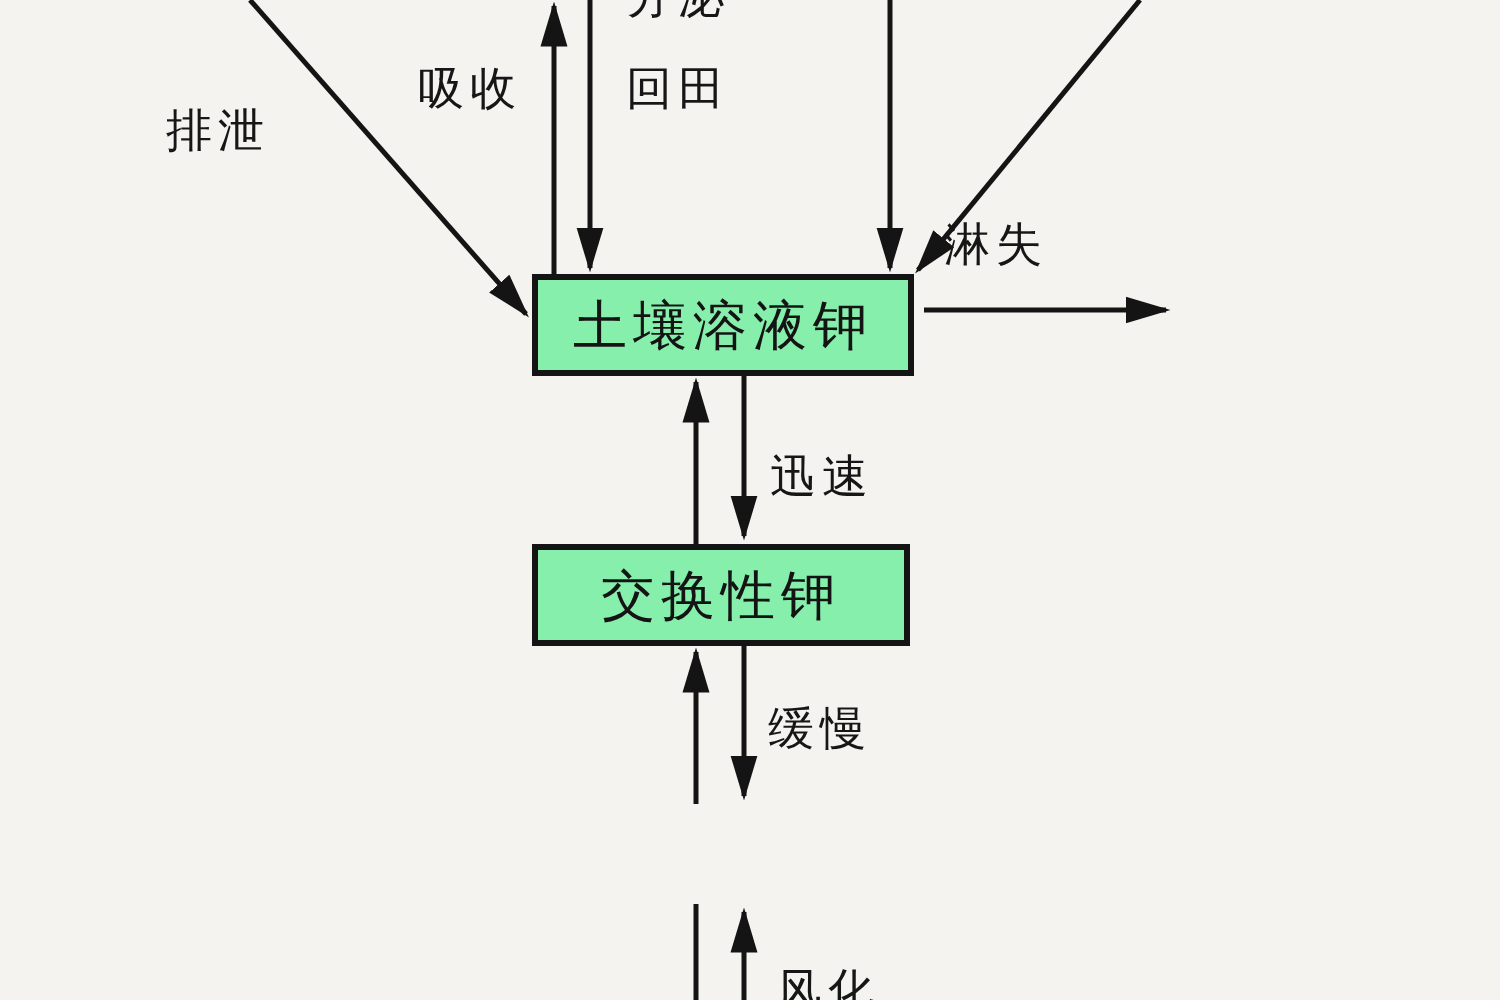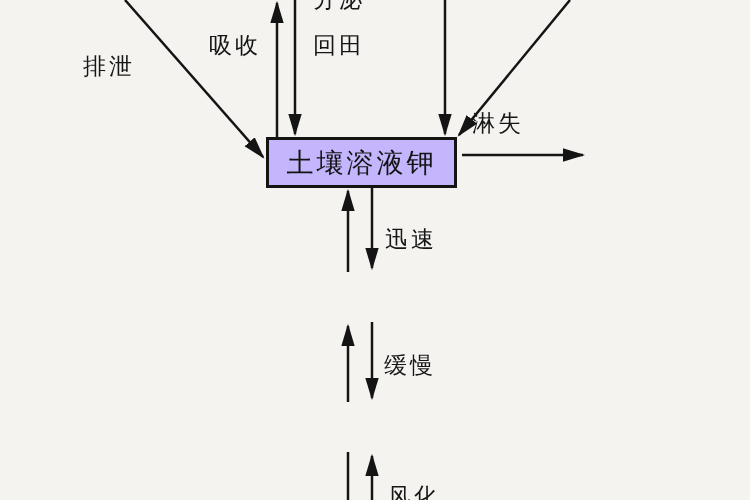--- a/index.html
+++ b/index.html
@@ -7,21 +7,21 @@
       width: 750px; height: 500px; overflow: hidden;
       background: #f4f3f0;
       position: relative;
       font-family: "DejaVu Sans", "Liberation Sans", sans-serif;
       color: #111;
     }
     #diagram { position: absolute; left: 0; top: 0; width: 750px; height: 500px; }
     .node {
       position: absolute;
       border: 3px solid #141414;
-      background: #c4b5fd;
+      background: #86efac;
       box-sizing: border-box;
       display: flex; align-items: center; justify-content: center;
       font-size: 27px; letter-spacing: 3px;
       color: #141414;
     }
     .label {
       position: absolute;
       font-size: 23px; letter-spacing: 3px;
       color: #161616;
       white-space: nowrap;
@@ -55,20 +55,21 @@
     <line x1="372" y1="187" x2="372" y2="268" stroke="#141414" stroke-width="2.5" marker-end="url(#ah)"></line>
 
     <line x1="348" y1="402" x2="348" y2="326" stroke="#141414" stroke-width="2.5" marker-end="url(#ah)"></line>
     <line x1="372" y1="322" x2="372" y2="398" stroke="#141414" stroke-width="2.5" marker-end="url(#ah)"></line>
 
     <line x1="348" y1="452" x2="348" y2="500" stroke="#141414" stroke-width="2.5"></line>
     <line x1="372" y1="500" x2="372" y2="456" stroke="#141414" stroke-width="2.5" marker-end="url(#ah)"></line>
   </svg>
 
   <div class="node" style="left:266px; top:137px; width:191px; height:51px;">土壤溶液钾</div>
+  <div class="node" style="left:266px; top:272px; width:189px; height:51px;">交换性钾</div>
 
   <div class="label" style="left:83px; top:55px;">排泄</div>
   <div class="label" style="left:209px; top:14px;margin-top:20px;">吸收</div>
   <div class="label" style="left:313px; top:-12px;">分泌</div>
   <div class="label" style="left:313px; top:34px;">回田</div>
   <div class="label" style="left:472px; top:112px;">淋失</div>
   <div class="label" style="left:385px; top:228px;">迅速</div>
   <div class="label" style="left:384px; top:354px;">缓慢</div>
   <div class="label" style="left:388px; top:485px;">风化</div>
 </div>

